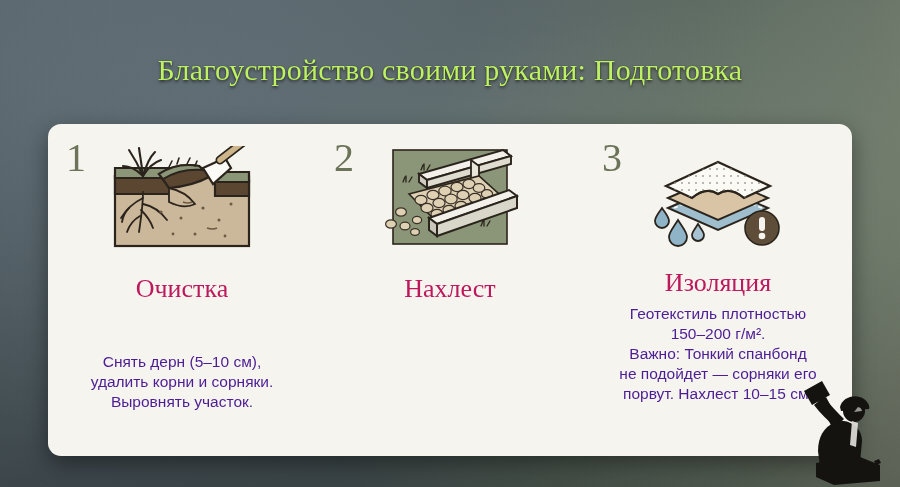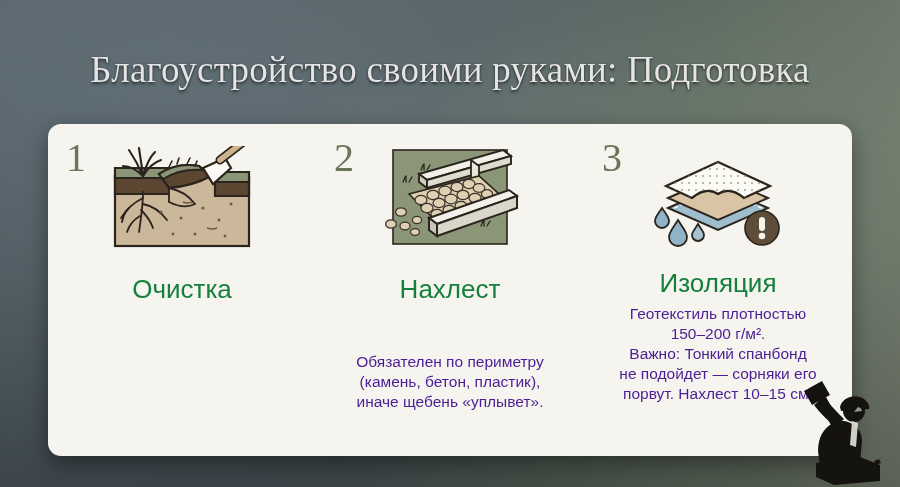--- a/index.html
+++ b/index.html
@@ -20,22 +20,22 @@
     content:""; position:absolute; inset:0;
     background:
       linear-gradient(180deg, rgba(255,255,255,0.05) 0%, rgba(0,0,0,0.18) 100%),
       radial-gradient(130% 100% at 50% 40%, rgba(255,255,255,0.07) 0%, rgba(0,0,0,0.28) 100%);
     pointer-events:none;
   }
   .page-title {
     position:absolute; top:48px; left:0; width:100%;
     text-align:center;
     font-family:"Liberation Serif", serif;
-    font-size:37px; line-height:44px;
-    color:#e5e5e5;
+    font-size:30px; line-height:44px;
+    color:#bef264;
     letter-spacing:0.2px;
     text-shadow: 0 2px 3px rgba(0,0,0,0.55), 0 0 1px rgba(0,0,0,0.6);
     z-index:4;
   }
   .card {
     position:absolute; left:48px; top:124px; width:804px; height:332px;
     background:#f5f4ee;
     border-radius:13px;
     box-shadow: 0 8px 22px rgba(0,0,0,0.42);
     display:flex;
@@ -49,23 +49,23 @@
   }
   .step-num {
     position:absolute; left:18px; top:12px;
     font-family:"Liberation Serif", serif;
     font-size:40px; line-height:44px;
     color:#6b7358;
   }
   .art { height:108px; width:100%; display:flex; align-items:center; justify-content:center; margin-top:6px;}
   .art svg { display:block; }
   .panel-title {
-    font-family:Liberation Sans, sans-serif;
+    font-family:Liberation Serif, serif;
     font-size:26px; line-height:30px;
-    color:#15803d; text-align:center;
+    color:#be185d; text-align:center;
     margin-top:22px;
   }
   .panel-title .l2{ display:block; }
   .panel-body {
     font-size:15.5px; line-height:20px;
     color:#4c1d95; text-align:center;
     margin-top:auto; margin-bottom:34px;
     padding:0 6px;
     white-space:pre-line;
   }
@@ -138,20 +138,23 @@
           <circle cx="66" cy="88" r="1.4"></circle>
             <circle cx="118" cy="90" r="1.4"></circle>
           <path d="M76 56 q5 2 9 0" stroke="#6b5a44" stroke-width="1.6" fill="none"></path>
           <path d="M100 82 q6 2 10 0" stroke="#6b5a44" stroke-width="1.6" fill="none"></path>
         </g>
       </svg>
     </div>
     <div class="panel-title">
       <span>Очистка</span>
     </div>
+    <div class="panel-body">Снять дерн (5–10 см),
+удалить корни и сорняки.
+Выровнять участок.</div>
   </div>
 
   <div class="panel p2">
     <div class="step-num">2</div>
     <div class="art">
       <svg width="150" height="104" viewBox="0 0 150 104">
 
         <rect x="18" y="4" width="114" height="94" fill="#8a9677" stroke="#2b241c" stroke-width="1.6"></rect>
 
         <g stroke="#2b241c" stroke-width="1.3" fill="none" stroke-linecap="round">
@@ -197,23 +200,20 @@
           <ellipse cx="16" cy="78" rx="5.4" ry="4.2"></ellipse>
           <ellipse cx="30" cy="80" rx="5" ry="3.9"></ellipse>
           <ellipse cx="42" cy="74" rx="4.6" ry="3.6"></ellipse>
           <ellipse cx="40" cy="86" rx="4.4" ry="3.4"></ellipse>
         </g>
       </svg>
     </div>
     <div class="panel-title">
       <span>Нахлест</span>
     </div>
-    <div class="panel-body">Обязателен по периметру
-(камень, бетон, пластик),
-иначе щебень «уплывет».</div>
   </div>
 
   <div class="panel p3">
     <div class="step-num">3</div>
     <div class="art">
       <svg width="160" height="104" viewBox="0 0 160 104">
         <defs>
           <pattern id="dots" width="7" height="7" patternUnits="userSpaceOnUse">
             <circle cx="2" cy="2" r="0.9" fill="#8d8f82"></circle>
           </pattern>

